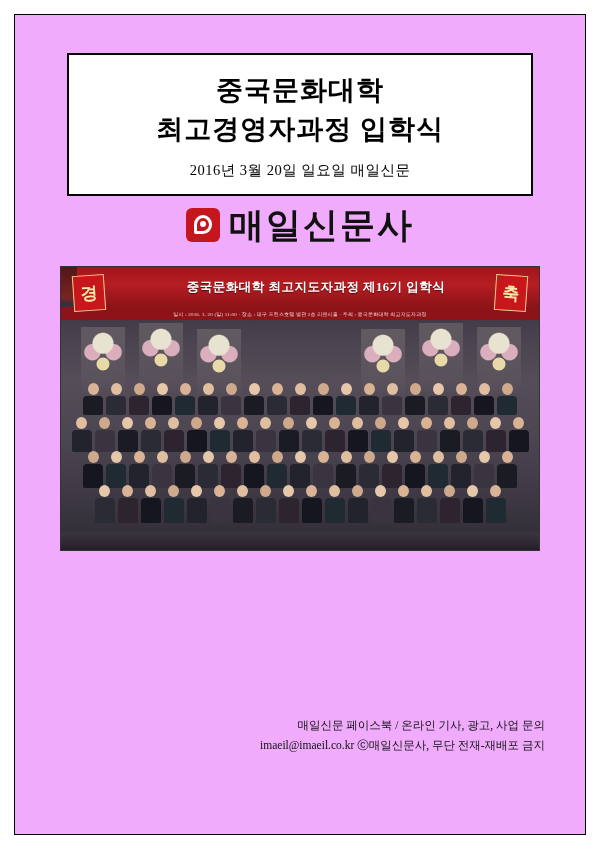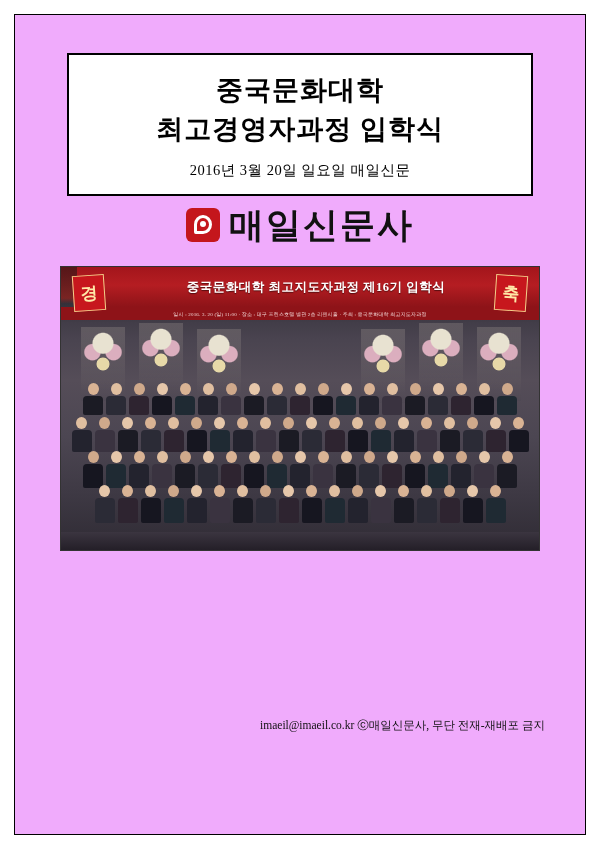--- a/index.html
+++ b/index.html
@@ -619,17 +619,18 @@
                 <div class="body" style="background: rgb(31, 42, 51); height: 25.2px;"></div>
               </div>
             </div>
           <div class="floor"></div>
         </div>
       </div>
     </div>
 
 
     <div class="footer">
+      <div>매일신문 페이스북 / 온라인 기사, 광고, 사업 문의</div>
       <div>imaeil@imaeil.co.kr ⓒ매일신문사, 무단 전재-재배포 금지</div>
     </div>
 
   </div>
 </div>
 
 </body></html>

